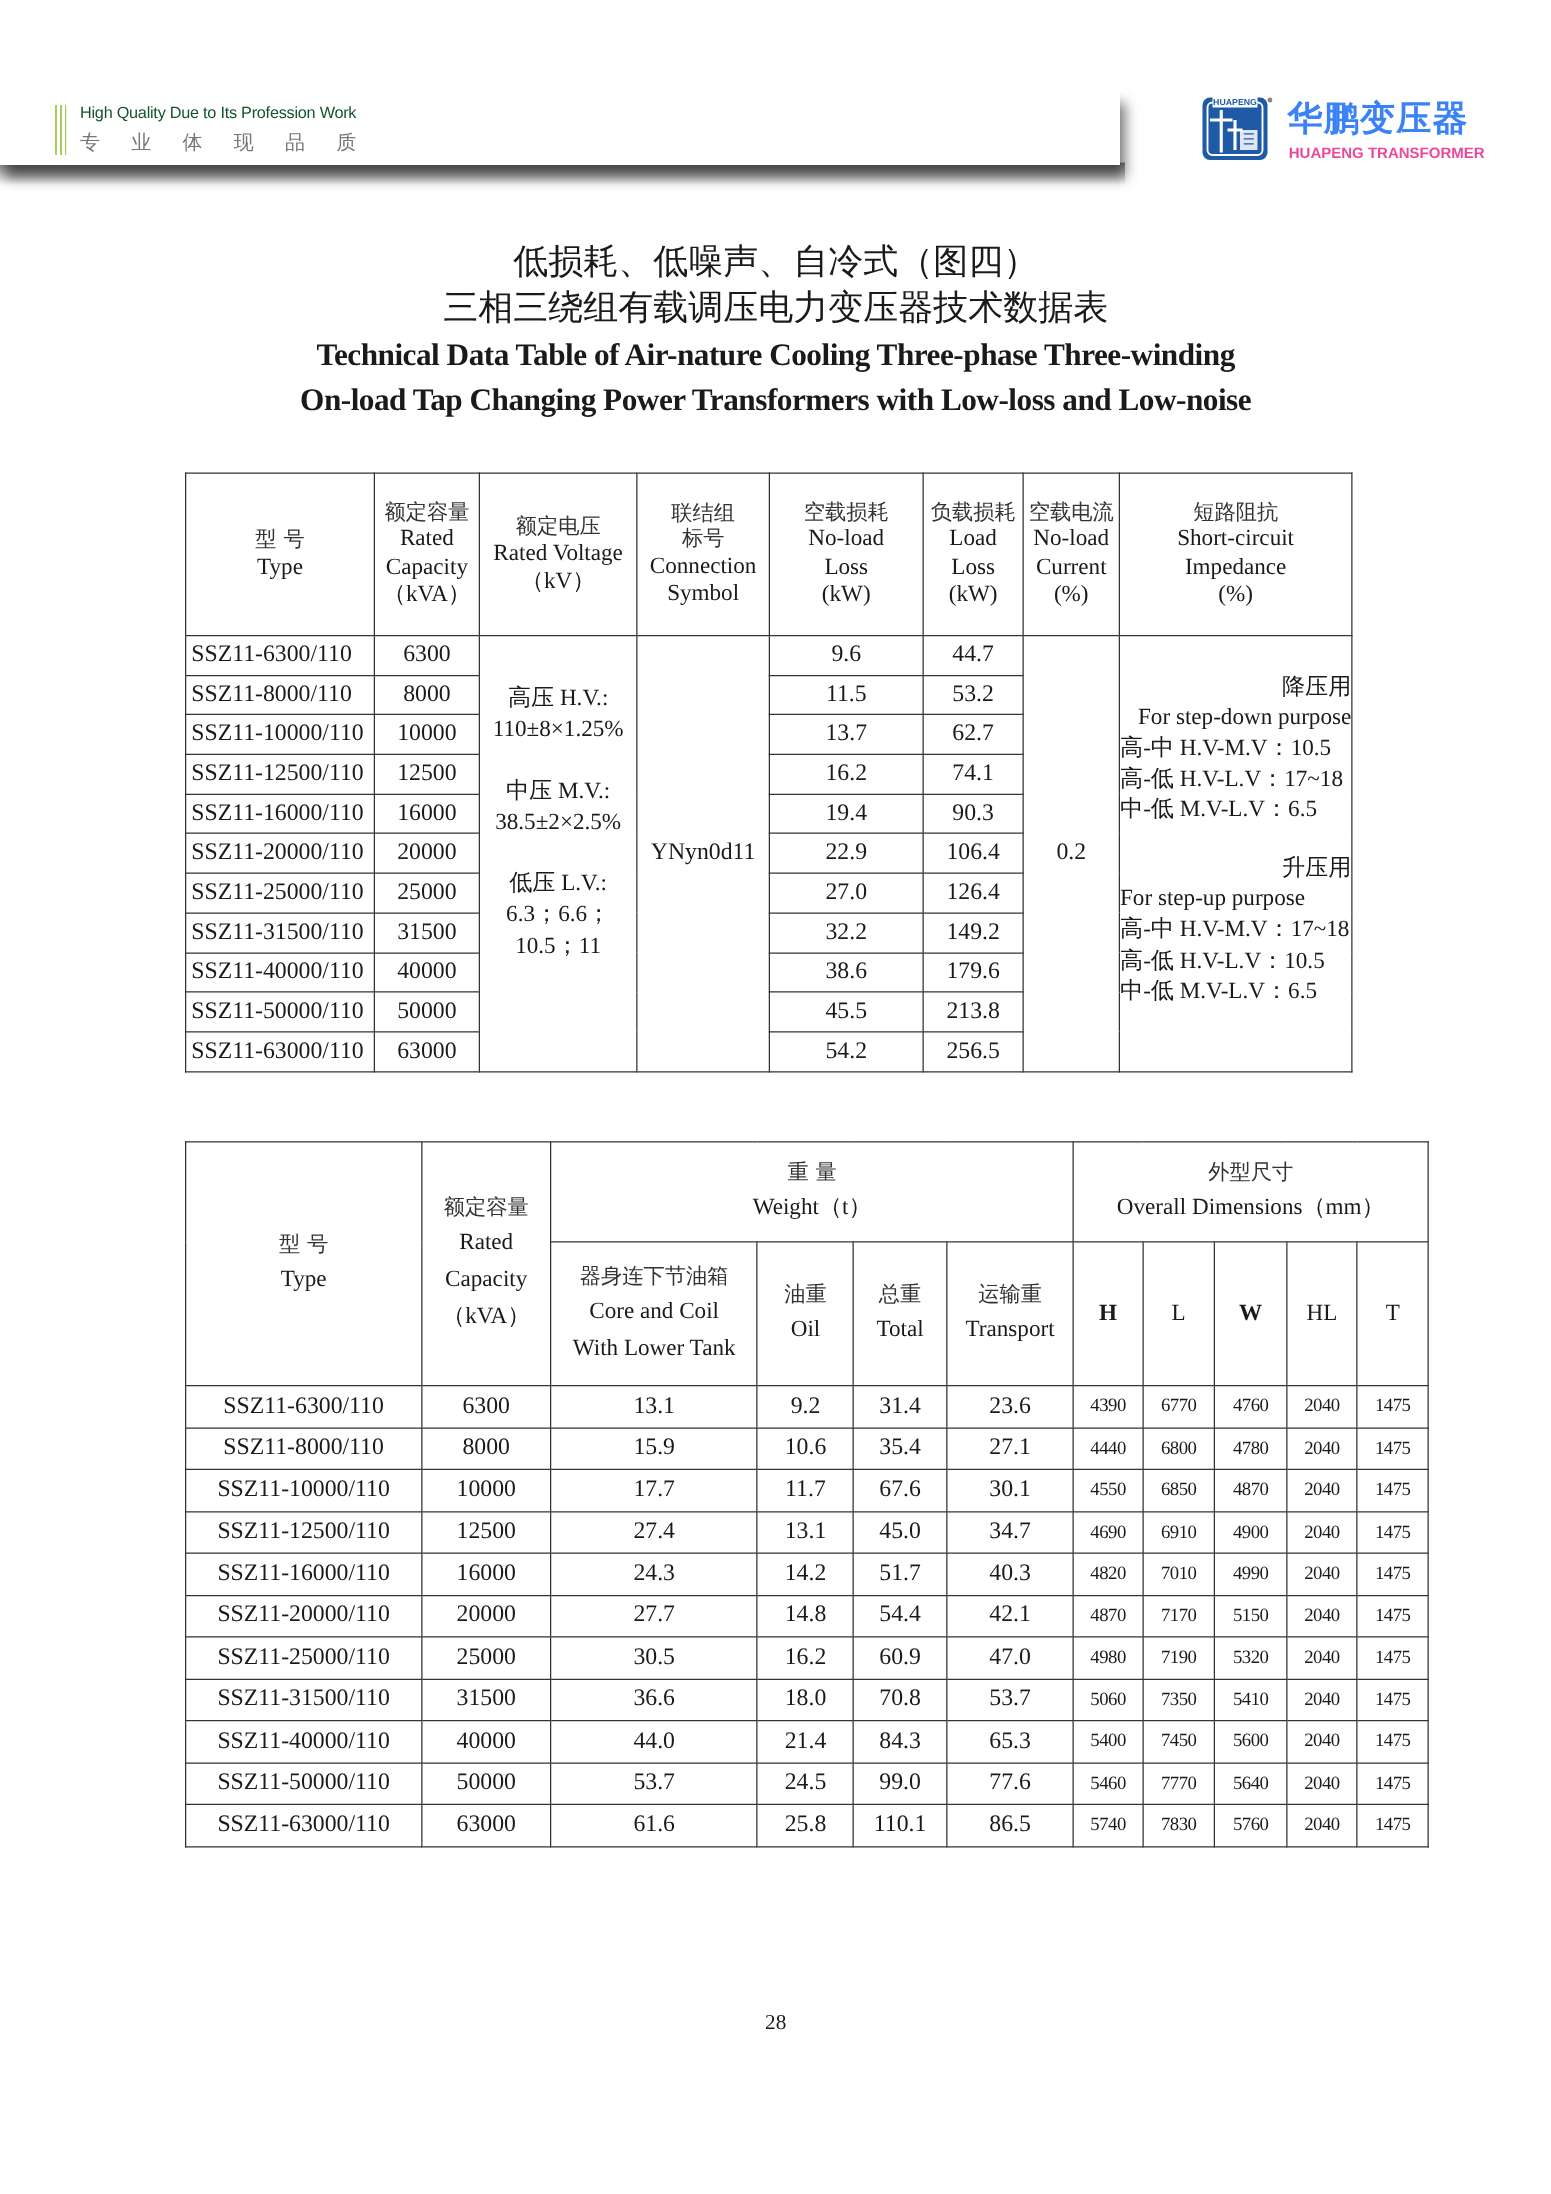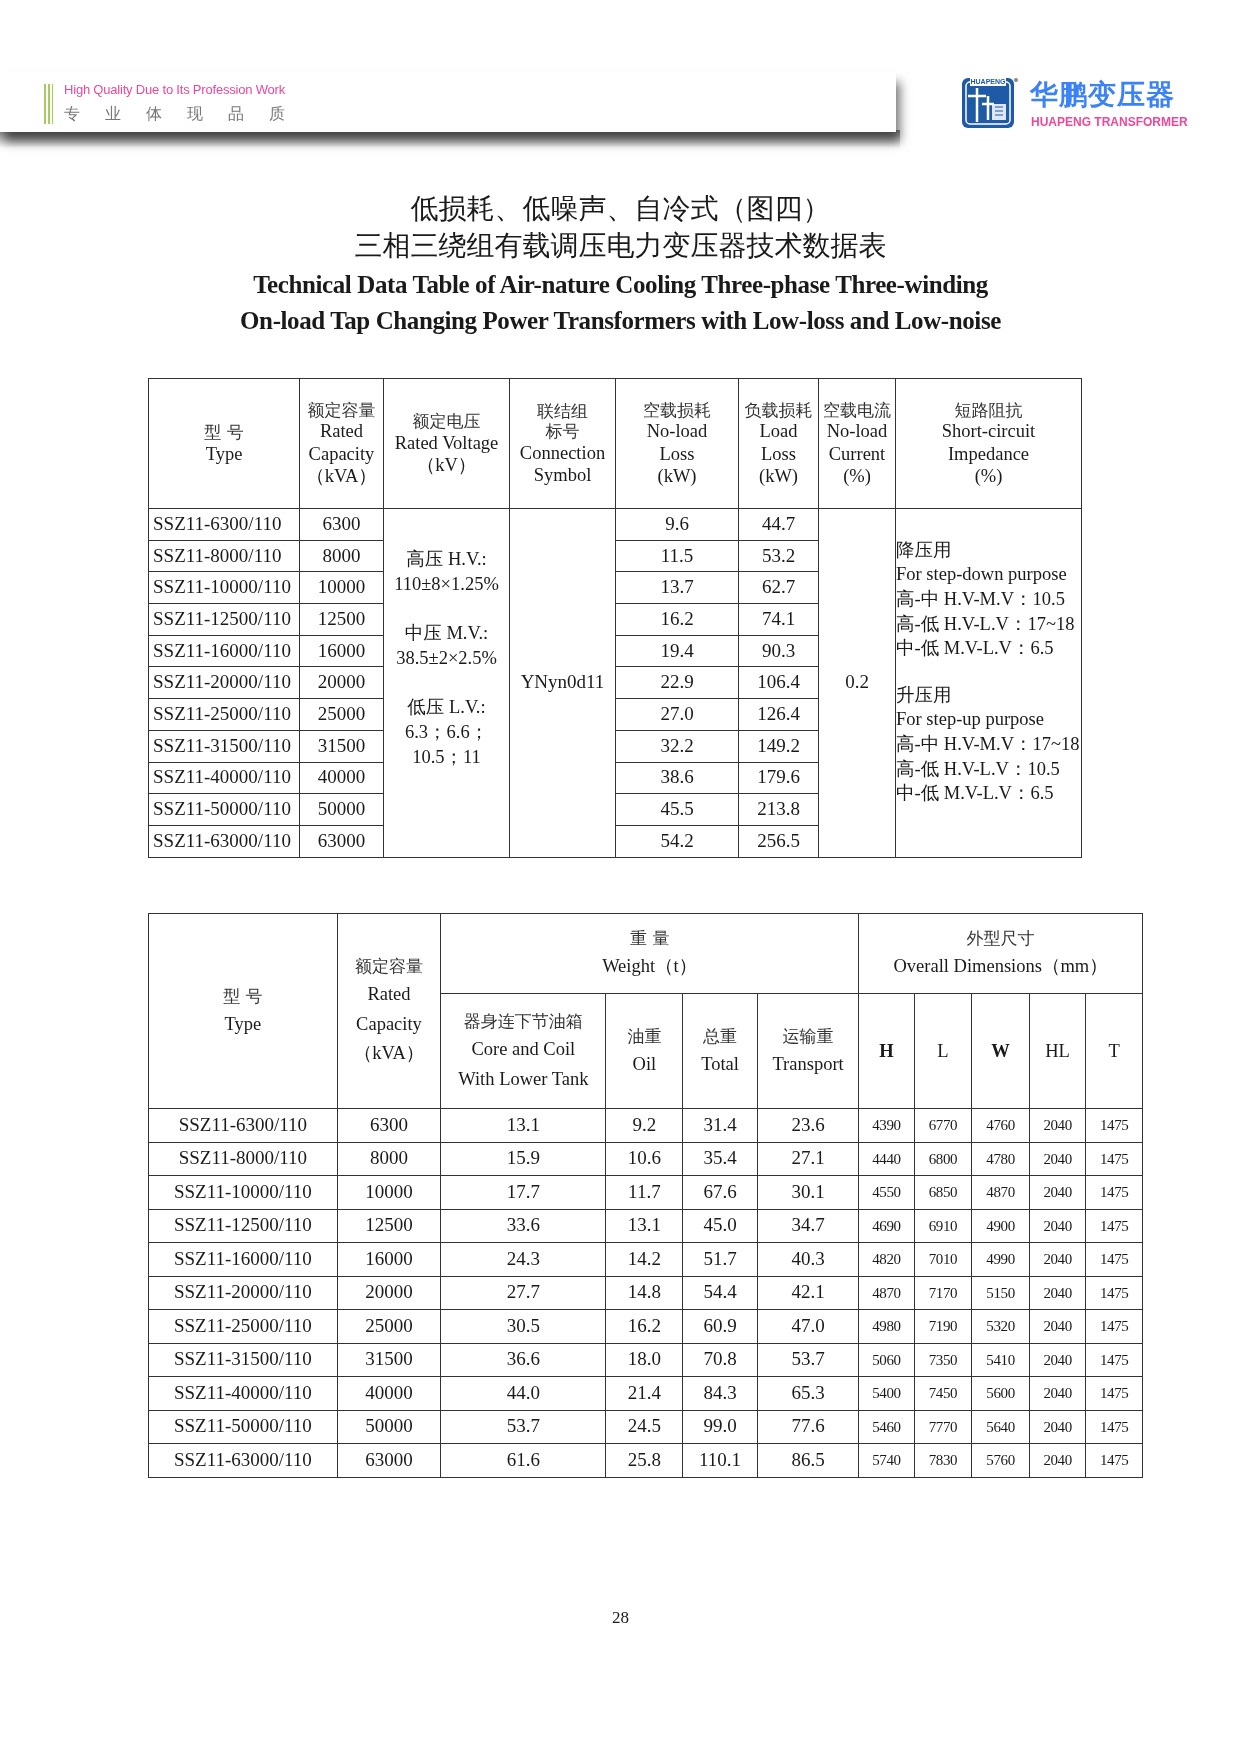--- a/index.html
+++ b/index.html
@@ -8,21 +8,21 @@
   .abs { position:absolute; }
 
   
   #band { left:0; top:72px; width:896px; height:60px; background:#fff;
           box-shadow: 4px 10px 10px rgba(0,0,0,0.55); }
   #band-shadow { left:0; top:130px; width:900px; height:18px;
           background:linear-gradient(#8a8a8a,#e8e8e8 80%,#fff); }
   #green-bars { left:44px; top:84px; width:9px; height:40px;
           background:repeating-linear-gradient(90deg,#a5cc5c 0 2px,#fff 2px 4px); }
   #slogan-en { left:64px; top:82px; font-family:"Liberation Sans","DejaVu Sans",sans-serif;
-          font-size:13px; color:#ec4899; letter-spacing:-0.2px; }
+          font-size:13px; color:#14532d; letter-spacing:-0.2px; }
   #slogan-cn { left:64px; top:104px; font-family:Liberation Sans, sans-serif;
           font-size:16px; color:#777; letter-spacing:25px; }
 
   
   #logo-icon { left:960px; top:74px; width:58px; height:56px; }
   #logo-cn { left:1030px; top:76px; font-family:"DejaVu Sans",sans-serif; font-weight:bold;
           font-size:28px; color:#3b82f6; letter-spacing:1px; }
   #logo-en { left:1031px; top:115px; font-family:"Liberation Sans","DejaVu Sans",sans-serif;
           font-weight:bold; font-size:12px; color:#ec4899; letter-spacing:0px; }
 
@@ -41,21 +41,21 @@
   .hdr { font-size:18.5px; }
   .stack span { display:block; }
 
   #t1 { left:148px; top:378px; width:933px; }
   #t1 thead tr { height:130px; }
   #t1 tbody tr { height:31.7px; }
   #t1 td.type { text-align:left; padding-left:4px; font-size:19px; }
   #t1 .volt { line-height:1.35; font-size:18.5px; }
   #t1 .volt .gap { height:24px; }
   #t1 .imp { text-align:left; line-height:1.33; font-size:18.5px; }
-  #t1 .imp .c { text-align:left; }
+  #t1 .imp .c { text-align:right; }
 
   #t2 { left:148px; top:913px; width:995px; }
   #t2 tr.h1 { height:80px; }
   #t2 tr.h2 { height:115px; }
   #t2 tbody tr { height:33.5px; }
   #t2 .hdr span { display:block; line-height:1.6; }
   #t2 td.dim { font-size:15px; letter-spacing:-0.4px; }
   #t2 .b { font-weight:bold; }
 
   #page-num { left:0; width:1241px; top:1608px; text-align:center; font-size:17px; }
@@ -342,21 +342,21 @@
         <td class="">30.1</td>
         <td class="dim">4550</td>
         <td class="dim">6850</td>
         <td class="dim">4870</td>
         <td class="dim">2040</td>
         <td class="dim">1475</td>
       </tr>
       <tr>
         <td class="">SSZ11-12500/110</td>
         <td class="">12500</td>
-        <td class="">33.6</td>
+        <td class="">27.4</td>
         <td class="">13.1</td>
         <td class="">45.0</td>
         <td class="">34.7</td>
         <td class="dim">4690</td>
         <td class="dim">6910</td>
         <td class="dim">4900</td>
         <td class="dim">2040</td>
         <td class="dim">1475</td>
       </tr>
       <tr>

